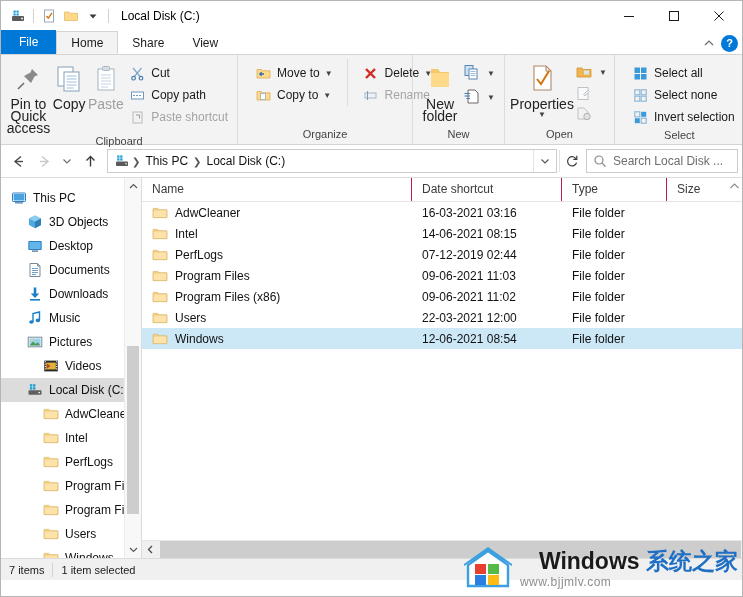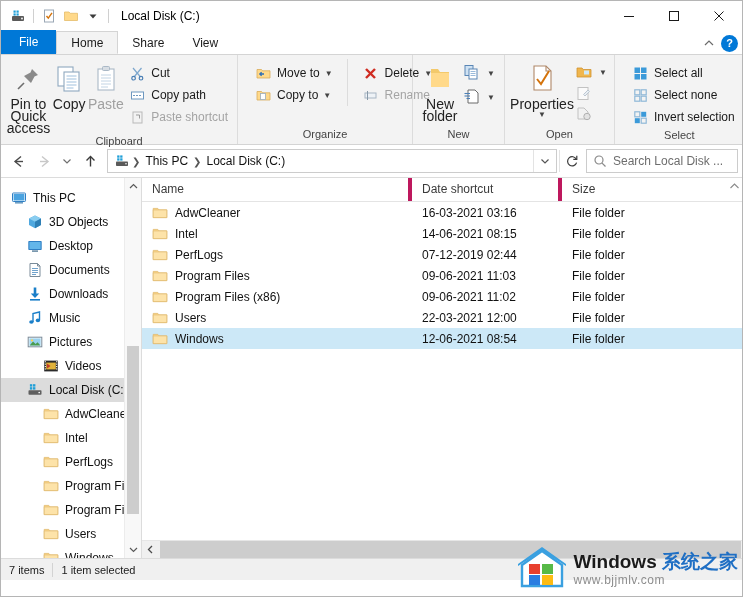--- a/index.html
+++ b/index.html
@@ -259,21 +259,21 @@
     display: flex; align-items: center;
     border-bottom: 1px solid #e4e4e4;
     background: #fff;
     position: relative;
   }
   .col {
     font-size: 12px; color: #3b3b3b;
     padding-left: 10px;
     height: 23px; line-height: 23px;
     box-sizing: border-box;
-    border-right: 4px solid #be185d;
+    border-right: 1px solid #be185d;
     overflow: hidden; white-space: nowrap;
   }
   .col-name { width: 270px; }
   .col-date { width: 150px; }
   .col-type { width: 105px; }
   .col-size { flex: 1; border-right: none; }
   .hdr-chevron {
     position: absolute; right: 2px; top: 4px;
     font-size: 9px; color: #7a7a7a;
   }
@@ -324,21 +324,21 @@
   .status-div { width: 1px; height: 14px; background: #d3d3d3; }
 
   
   .watermark {
     position: absolute;
     right: 4px; bottom: 2px;
     display: flex; align-items: center;
     pointer-events: none;
   }
   .wm-text { margin-left: 6px; line-height: 1; }
-  .wm-line1 { font-size: 19px; font-weight: bold; color: #1b1b1b; white-space: nowrap; }
+  .wm-line1 { font-size: 23px; font-weight: bold; color: #1b1b1b; white-space: nowrap; margin-left: 19px; }
   .wm-line1 .cn { color: #1f6fc4; }
   .wm-line2 { font-size: 12px; color: #8d8d8d; letter-spacing: 0.5px; margin-top: 3px; }
 </style>
 </head>
 <body>
 
 <div id="app">
 
   <div class="titlebar">
     <div class="qat">
@@ -928,20 +928,21 @@
         </div>
       </div>
     </div>
 
     <div class="splitter"></div>
 
     <div class="listpane">
       <div class="colheader">
         <div class="col col-name">Name</div>
         <div class="col col-date">Date shortcut</div>
+        <div class="col col-type">Type</div>
         <div class="col col-size">Size</div>
         <div class="hdr-chevron">
           <svg width="11" height="8" viewBox="0 0 11 8">
               <path d="M1.5 6 L5.5 2 L9.5 6" stroke="#8a8a8a" stroke-width="1.1" fill="none"></path>
             </svg>
         </div>
       </div>
       <div class="rows" id="filerows">
           <div class="row">
             <div class="cell-name">

